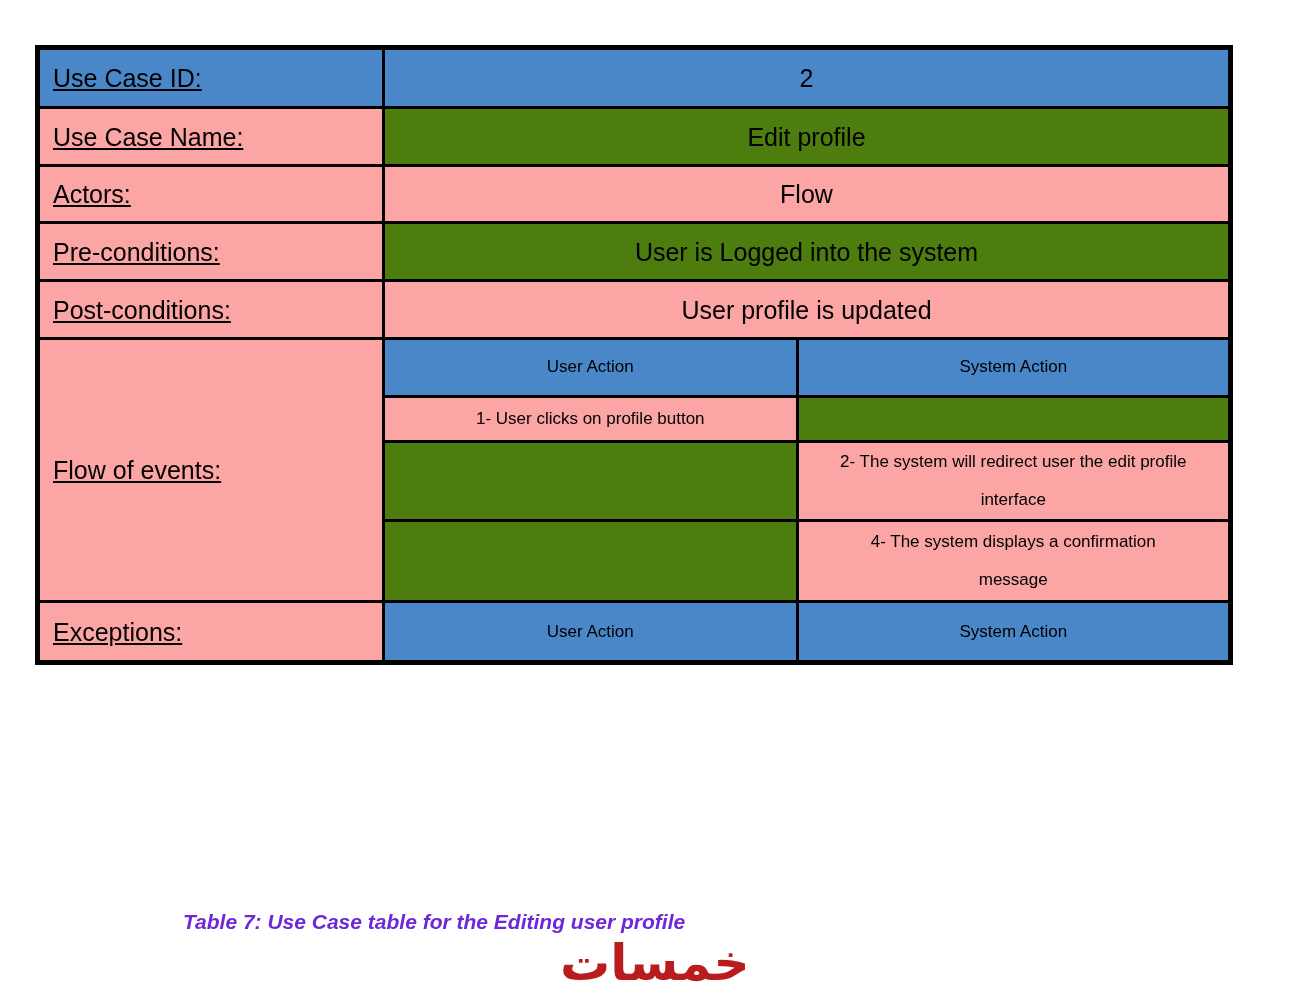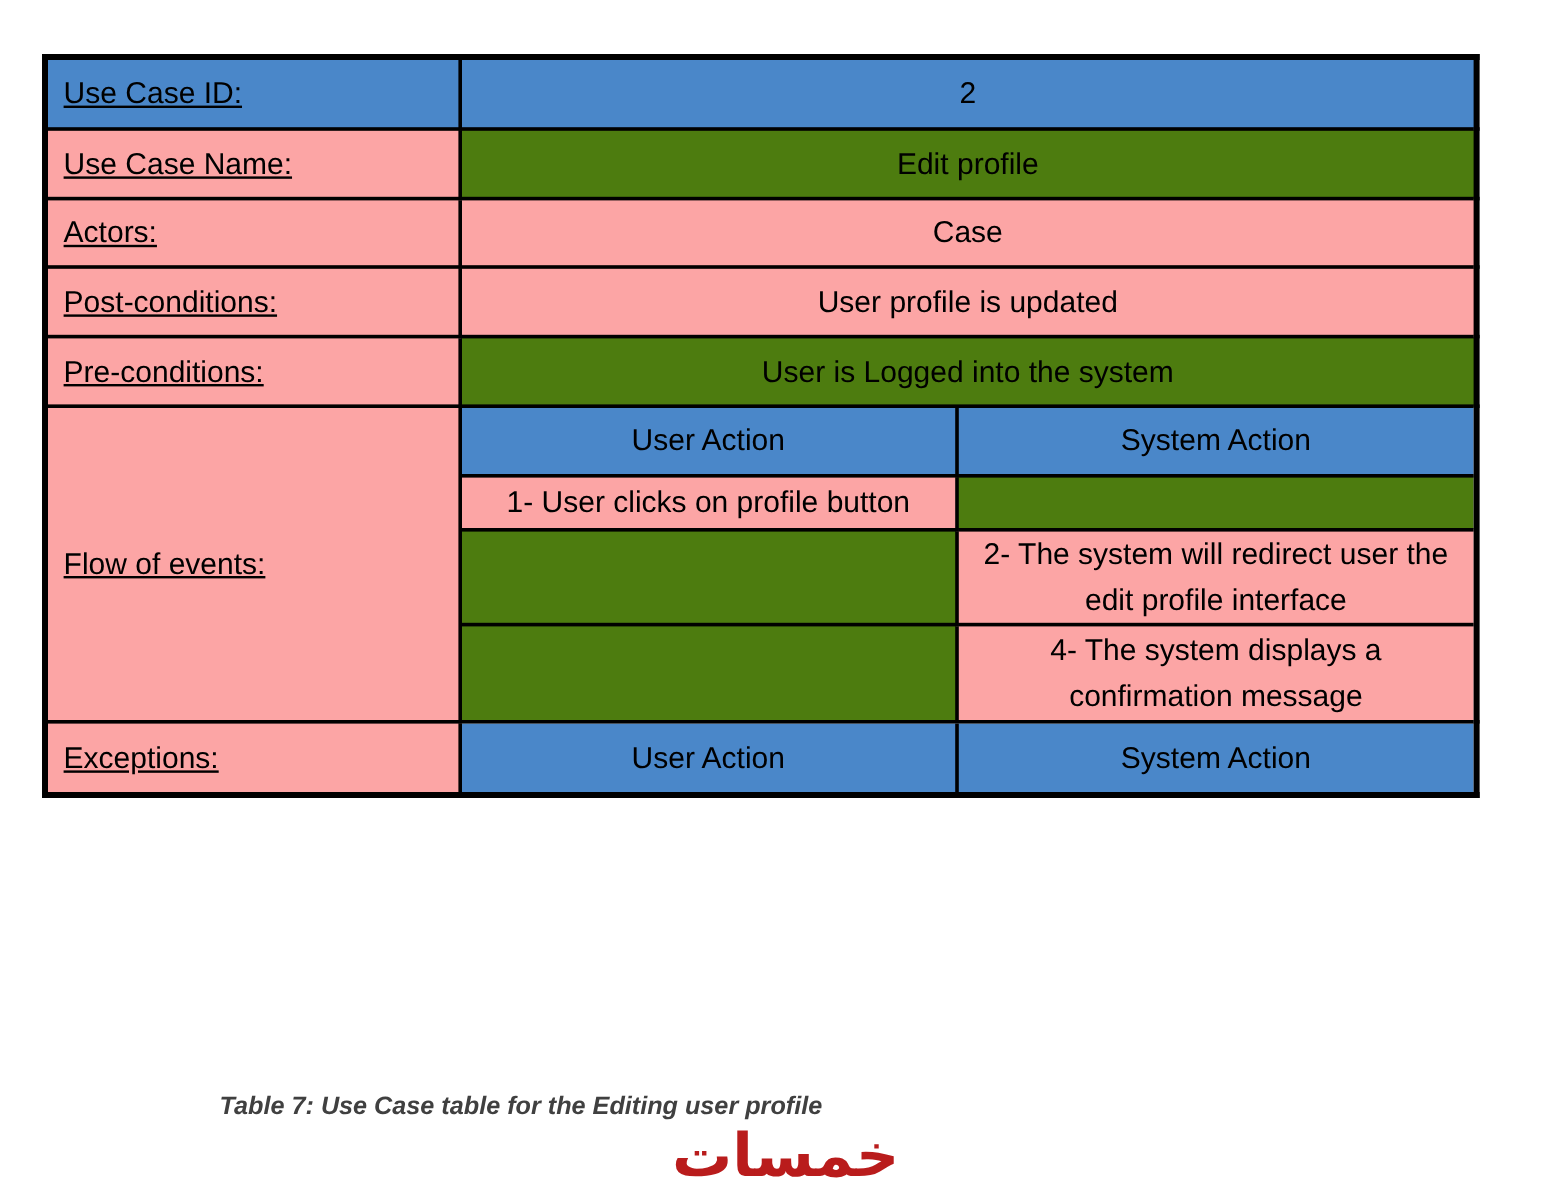--- a/index.html
+++ b/index.html
@@ -34,21 +34,21 @@
   .light { background: #fca5a5; }
   .white { background: #4d7c0f; }
   .sub-wrap { padding: 0; vertical-align: top; }
   table.sub {
     width: 100%;
     border-collapse: collapse;
     table-layout: fixed;
   }
   table.sub td {
     border: 3px solid #000000;
-    font-size: 25px;
+    font-size: 17px;
     line-height: 38px;
     text-align: center;
     vertical-align: middle;
   }
   table.sub td:first-child  { border-left: none; }
   table.sub td:last-child   { border-right: none; }
   table.sub tr:first-child td { border-top: none; }
   table.sub tr:last-child td  { border-bottom: none; }
   .hdr { font-size: 25px; }
   .wrapbox { display: inline-block; }
@@ -57,21 +57,21 @@
   .w300 { max-width: 300px; }
   .w360 { max-width: 360px; }
   .w400 { max-width: 410px; }
   .caption {
     position: absolute;
     left: 183px;
     top: 910px;
     font-size: 21px;
     font-weight: bold;
     font-style: italic;
-    color: #404040;
+    color: #6d28d9;
     white-space: nowrap;
   }
   .watermark {
     position: absolute;
     left: 560px;
     top: 934px;
     font-size: 50px;
     font-weight: bold;
     color: #b91c1c;
     font-family: "DejaVu Sans", sans-serif;
@@ -95,31 +95,31 @@
       <td class="val dark">2</td>
     </tr>
 
     <tr style="height:58px">
       <td class="lbl light">Use Case Name:</td>
       <td class="val white">Edit profile</td>
     </tr>
 
     <tr style="height:57px">
       <td class="lbl light">Actors:</td>
-      <td class="val light">Case</td>
+      <td class="val light">Flow</td>
+    </tr>
+
+    <tr style="height:58px">
+      <td class="lbl light">Pre-conditions:</td>
+      <td class="val white">User is Logged into the system</td>
     </tr>
 
     <tr style="height:58px">
       <td class="lbl light">Post-conditions:</td>
       <td class="val light">User profile is updated</td>
-    </tr>
-
-    <tr style="height:58px">
-      <td class="lbl light">Pre-conditions:</td>
-      <td class="val white">User is Logged into the system</td>
     </tr>
 
     <tr>
       <td class="lbl light">Flow of events:</td>
       <td class="sub-wrap">
         <table class="sub">
           <colgroup>
             <col style="width:412px">
             <col>
           </colgroup>

